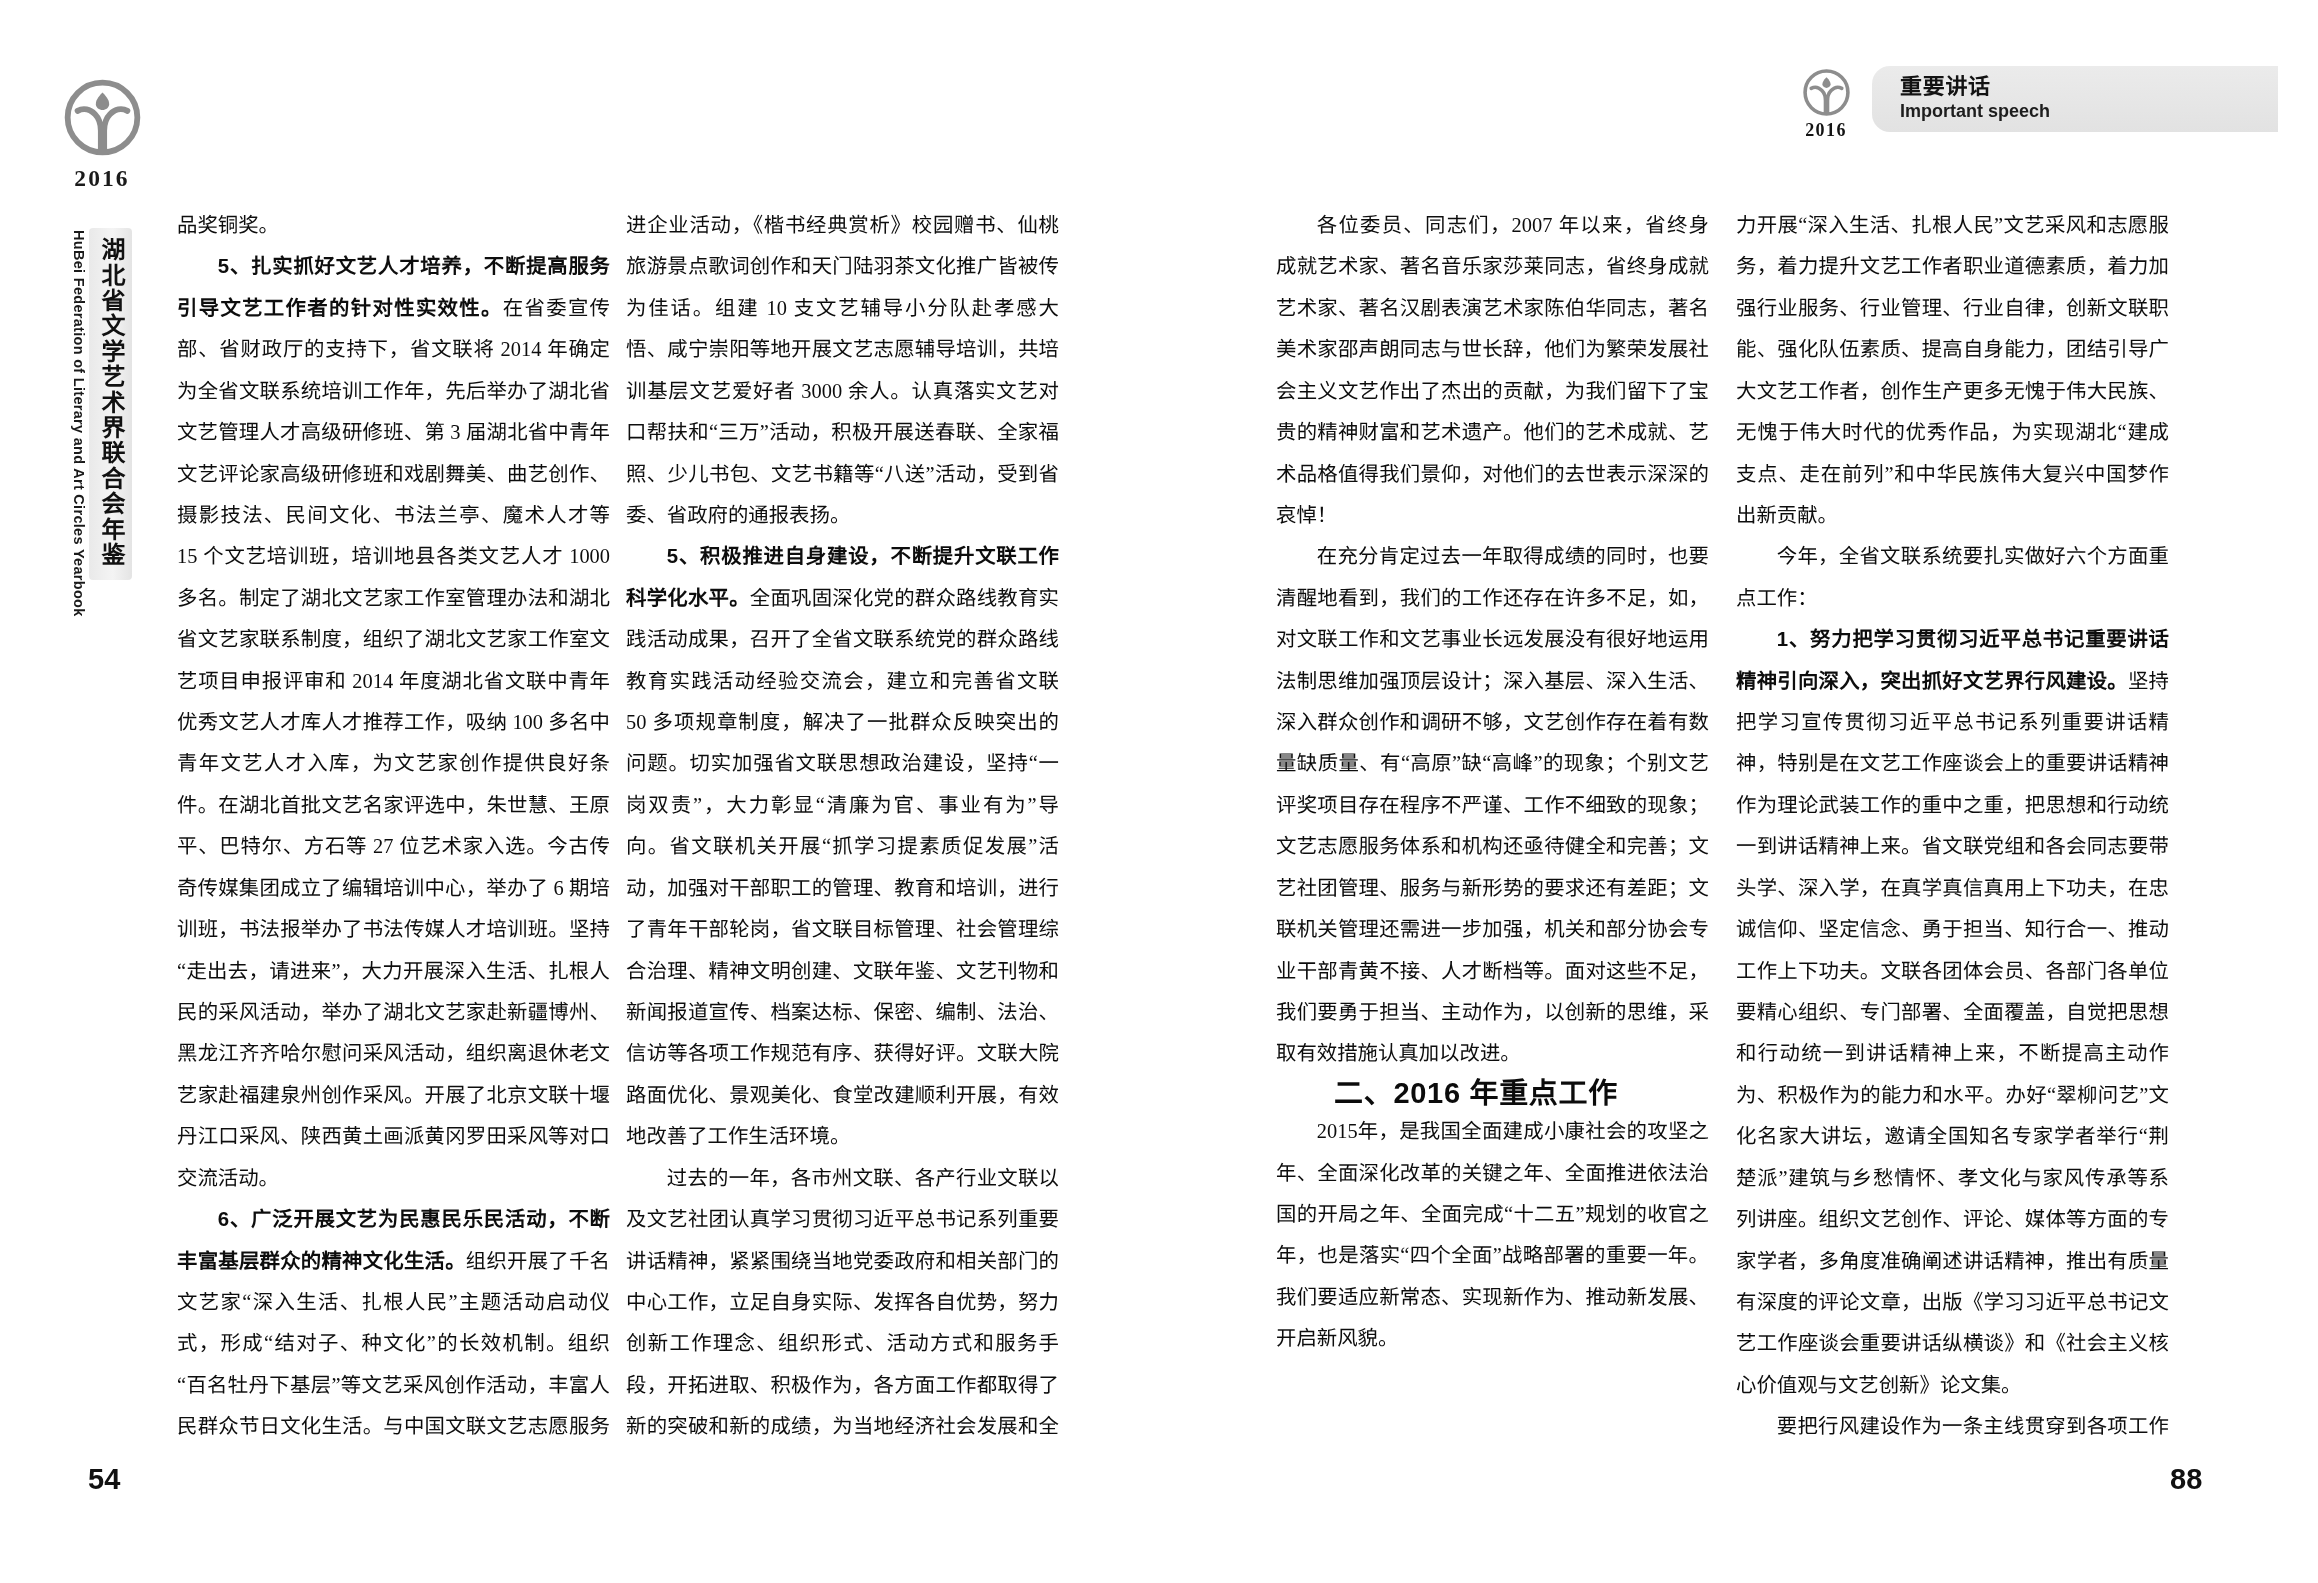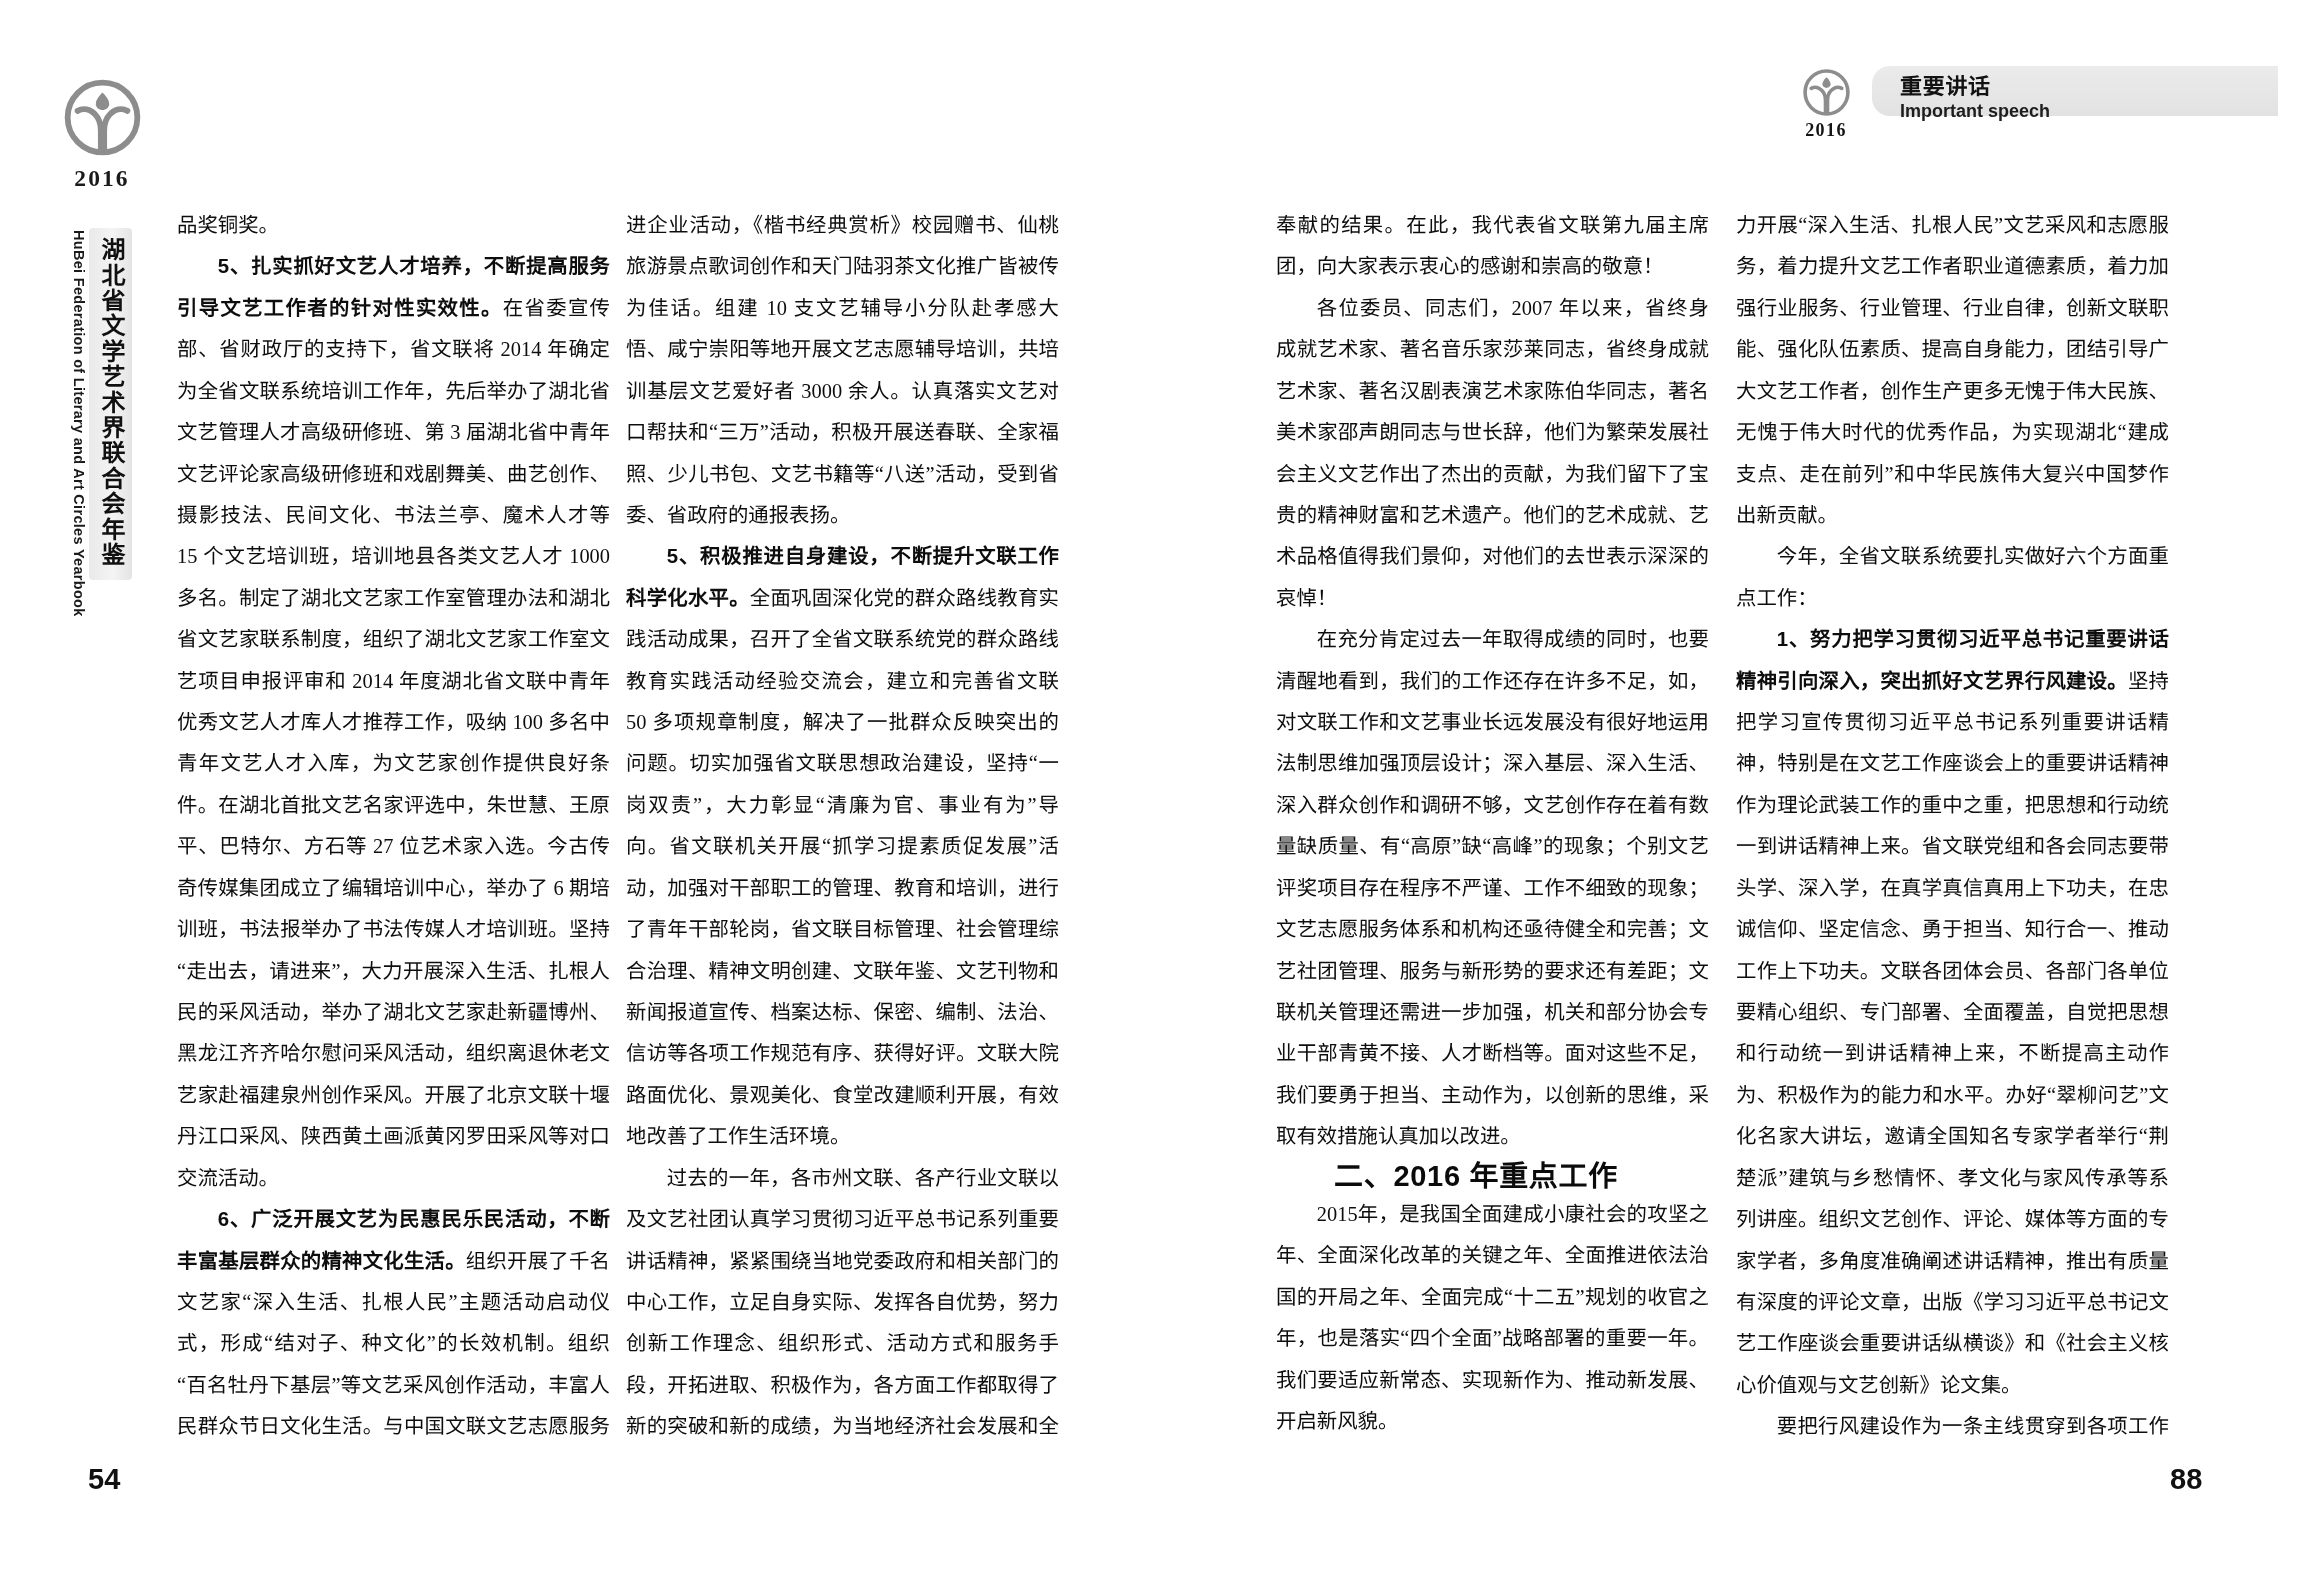--- a/index.html
+++ b/index.html
@@ -95,21 +95,21 @@
     font-family: "Liberation Serif", "DejaVu Serif", serif;
     font-weight: 700;
     font-size: 18px;
     letter-spacing: 1.4px;
     color: #141414;
     margin-top: 1.4px;
   }
   .rh-tab {
     margin-left: 14px;
     flex: 1;
-    height: 50px;
+    height: 66px;
     background: linear-gradient(180deg,#ebebeb,#e2e2e2);
     border-radius: 18px 0 0 18px;
     padding: 8.3px 0 0 28px;
     box-sizing: border-box;
   }
   .rh-tab-cn {
     font-family: "Liberation Sans", sans-serif;
     font-weight: 700;
     font-size: 22px;
     letter-spacing: 0.7px;
@@ -213,21 +213,20 @@
   </div>
 
   <div class="col" id="col2">
     <p class="noind"><span>进企业活动，《楷书经典赏析》校园赠书、仙桃旅游景点歌词创作和天门陆羽茶文化推广皆被传为佳话。组建 10 支文艺辅导小分队赴孝感大悟、咸宁崇阳等地开展文艺志愿辅导培训，共培训基层文艺爱好者 3000 余人。认真落实文艺对口帮扶和“三万”活动，积极开展送春联、全家福照、少儿书包、文艺书籍等“八送”活动，受到省委、省政府的通报表扬。</span></p>
     <p><b>5、积极推进自身建设，不断提升文联工作科学化水平。</b><span>全面巩固深化党的群众路线教育实践活动成果，召开了全省文联系统党的群众路线教育实践活动经验交流会，建立和完善省文联 50 多项规章制度，解决了一批群众反映突出的问题。切实加强省文联思想政治建设，坚持“一岗双责”，大力彰显“清廉为官、事业有为”导向。省文联机关开展“抓学习提素质促发展”活动，加强对干部职工的管理、教育和培训，进行了青年干部轮岗，省文联目标管理、社会管理综合治理、精神文明创建、文联年鉴、文艺刊物和新闻报道宣传、档案达标、保密、编制、法治、信访等各项工作规范有序、获得好评。文联大院路面优化、景观美化、食堂改建顺利开展，有效地改善了工作生活环境。</span></p>
     <p><span>过去的一年，各市州文联、各产行业文联以及文艺社团认真学习贯彻习近平总书记系列重要讲话精神，紧紧围绕当地党委政府和相关部门的中心工作，立足自身实际、发挥各自优势，努力创新工作理念、组织形式、活动方式和服务手段，开拓进取、积极作为，各方面工作都取得了新的突破和新的成绩，为当地经济社会发展和全省文艺事业的繁荣作出了积极贡献。</span></p>
 
   </div>
 
   <div class="col" id="col3">
-    <p class="noind"><span>奉献的结果。在此，我代表省文联第九届主席团，向大家表示衷心的感谢和崇高的敬意！</span></p>
     <p><span>各位委员、同志们，2007 年以来，省终身成就艺术家、著名音乐家莎莱同志，省终身成就艺术家、著名汉剧表演艺术家陈伯华同志，著名美术家邵声朗同志与世长辞，他们为繁荣发展社会主义文艺作出了杰出的贡献，为我们留下了宝贵的精神财富和艺术遗产。他们的艺术成就、艺术品格值得我们景仰，对他们的去世表示深深的哀悼！</span></p>
     <p><span>在充分肯定过去一年取得成绩的同时，也要清醒地看到，我们的工作还存在许多不足，如，对文联工作和文艺事业长远发展没有很好地运用法制思维加强顶层设计；深入基层、深入生活、深入群众创作和调研不够，文艺创作存在着有数量缺质量、有“高原”缺“高峰”的现象；个别文艺评奖项目存在程序不严谨、工作不细致的现象；文艺志愿服务体系和机构还亟待健全和完善；文艺社团管理、服务与新形势的要求还有差距；文联机关管理还需进一步加强，机关和部分协会专业干部青黄不接、人才断档等。面对这些不足，我们要勇于担当、主动作为，以创新的思维，采取有效措施认真加以改进。</span></p>
     <p class="sec-heading">二、2016 年重点工作</p>
     <p><span>2015年，是我国全面建成小康社会的攻坚之年、全面深化改革的关键之年、全面推进依法治国的开局之年、全面完成“十二五”规划的收官之年，也是落实“四个全面”战略部署的重要一年。我们要适应新常态、实现新作为、推动新发展、开启新风貌。</span></p>
     <p></p>
   </div>
 
   <div class="col" id="col4">
     <p class="noind"><span>力开展“深入生活、扎根人民”文艺采风和志愿服务，着力提升文艺工作者职业道德素质，着力加强行业服务、行业管理、行业自律，创新文联职能、强化队伍素质、提高自身能力，团结引导广大文艺工作者，创作生产更多无愧于伟大民族、无愧于伟大时代的优秀作品，为实现湖北“建成支点、走在前列”和中华民族伟大复兴中国梦作出新贡献。</span></p>
     <p><span>今年，全省文联系统要扎实做好六个方面重点工作：</span></p>

